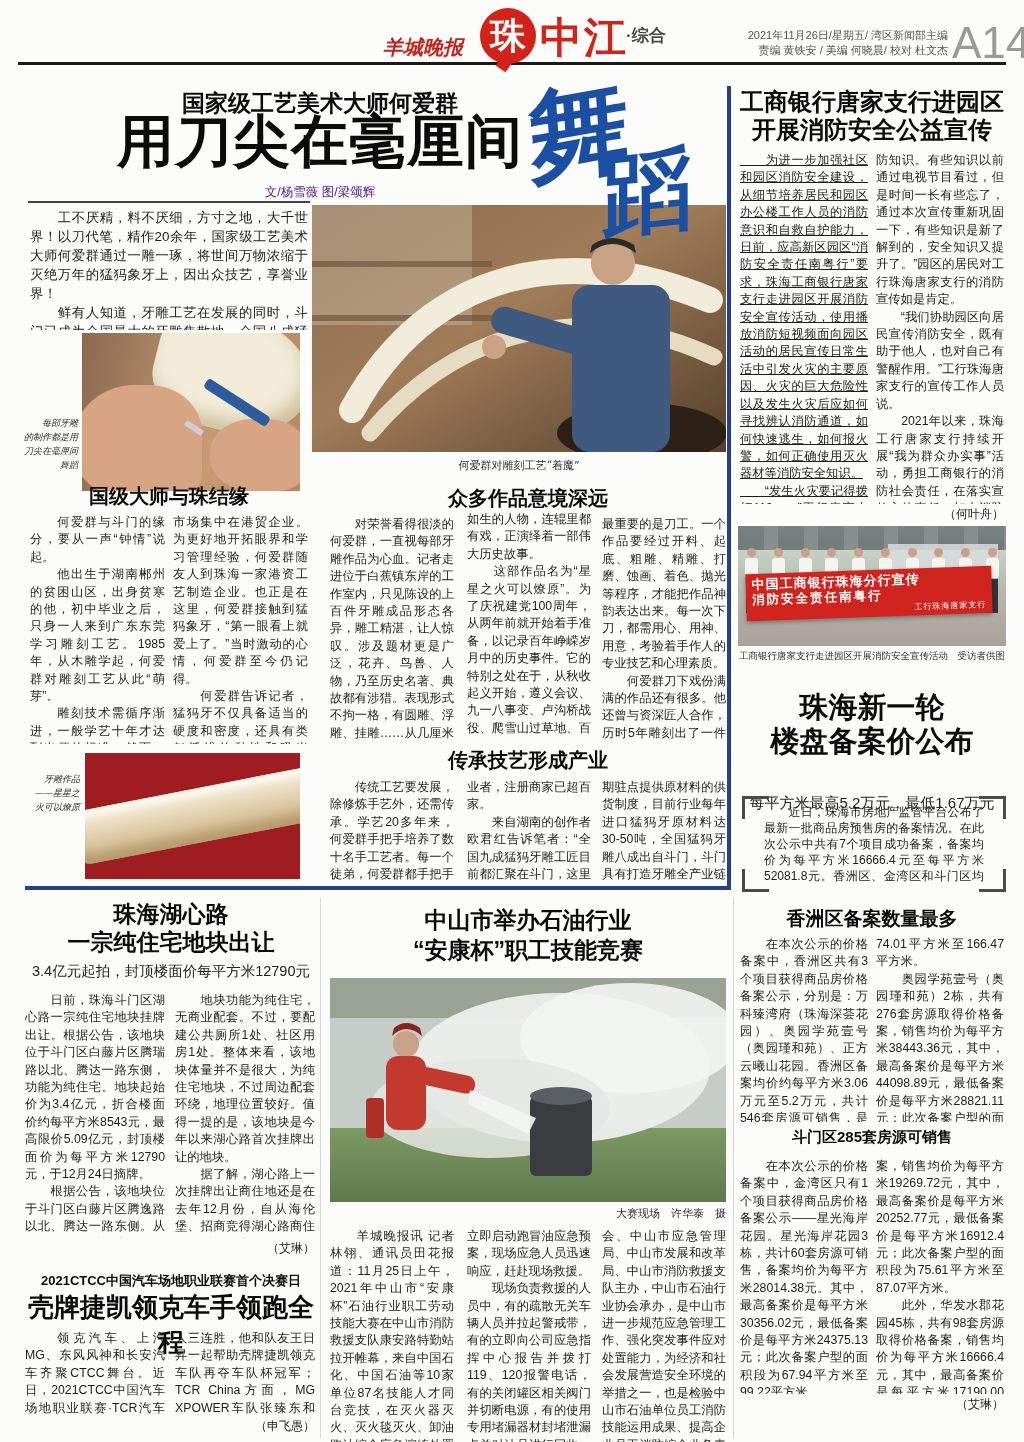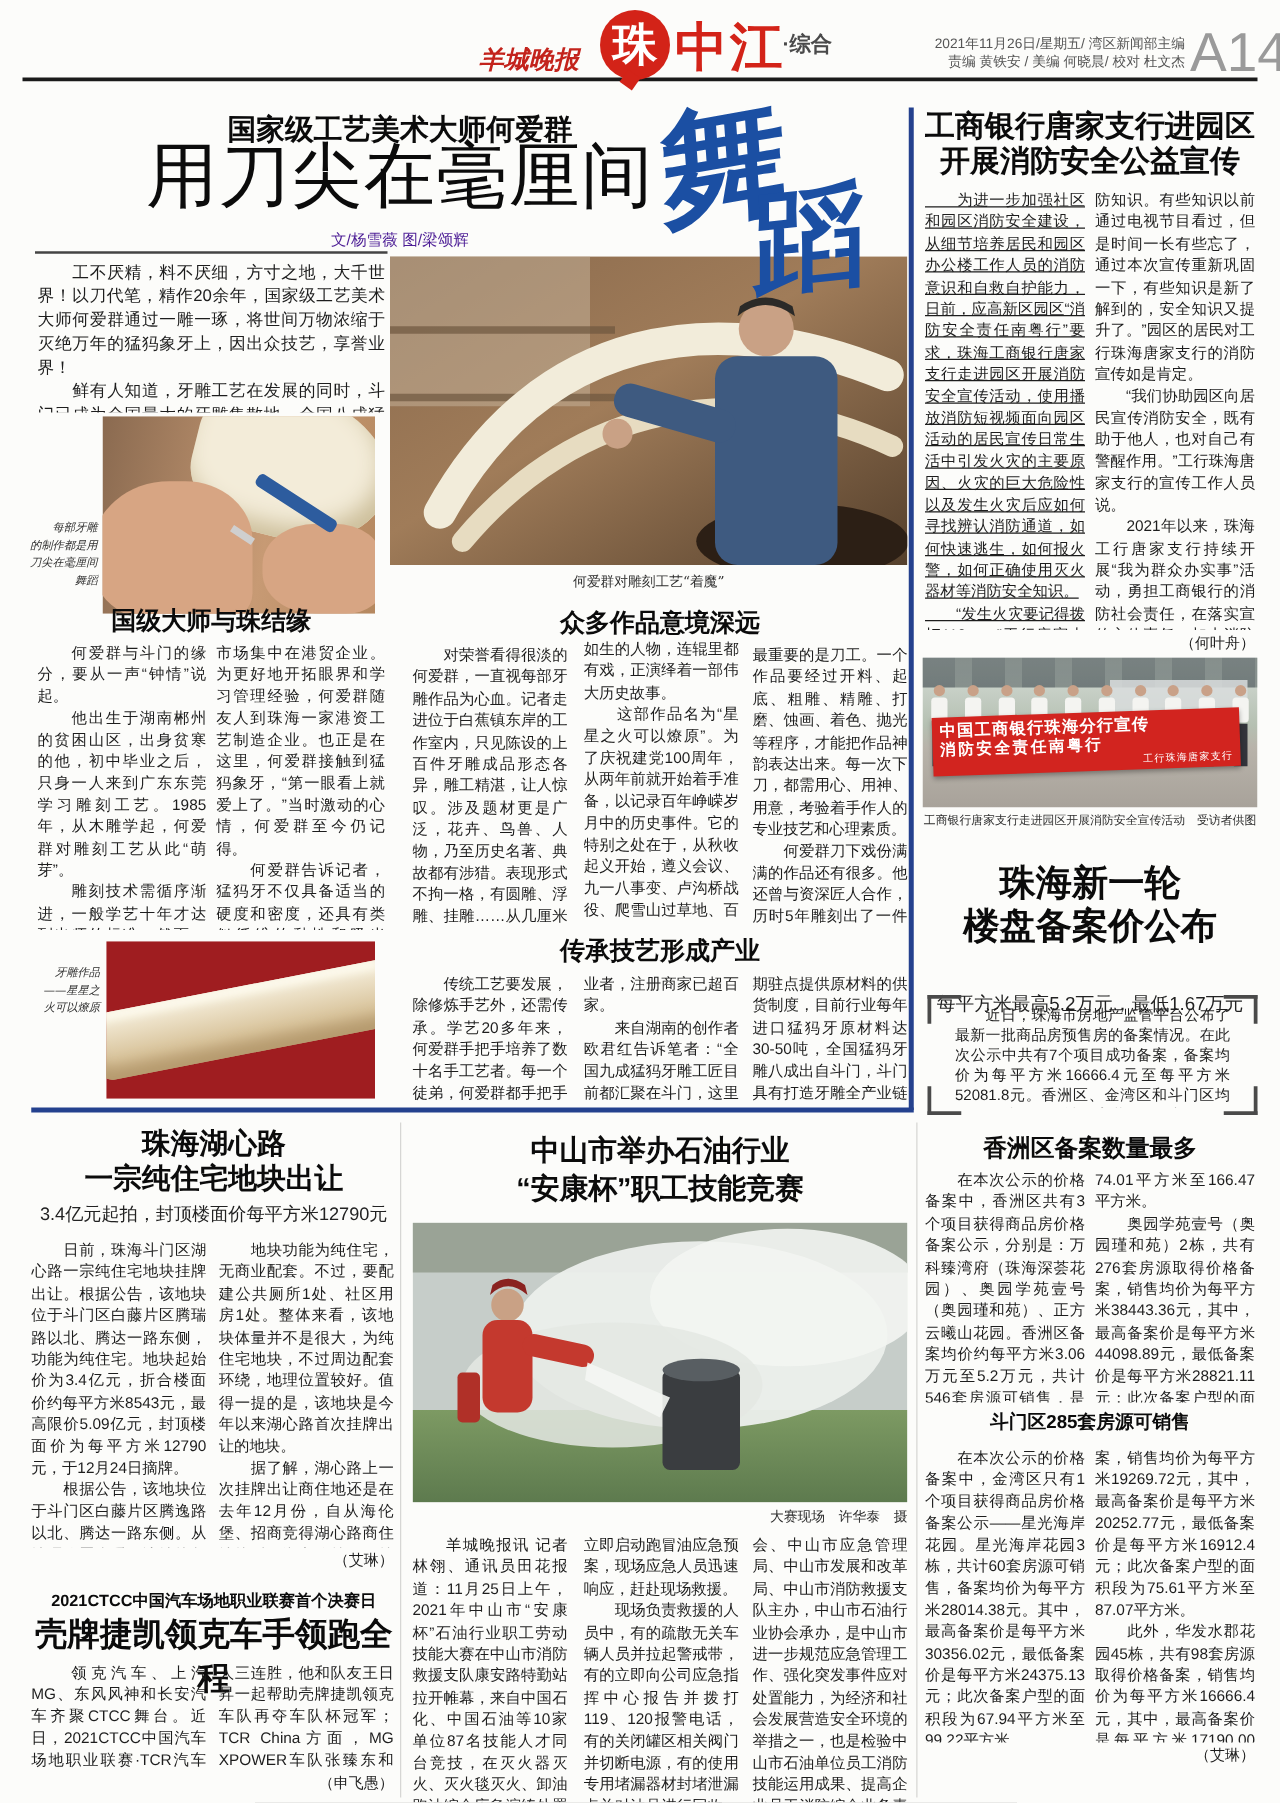--- a/index.html
+++ b/index.html
@@ -71,21 +71,21 @@
   <div class="abs" style="left:700px;top:28px;width:248px;font-size:11px;color:#555;text-align:right;line-height:15px;">
     <div>2021年11月26日/星期五/ 湾区新闻部主编</div>
     <div>责编 黄铁安 / 美编 何晓晨/ 校对 杜文杰</div>
   </div>
   <div class="abs" style="left:952px;top:18px;font-size:44px;color:#9a9a9a;">A14</div>
 
   <div class="bluerule" style="left:727px;top:86px;width:4px;height:802px;"></div>
   <div class="bluerule" style="left:25px;top:886px;width:706px;height:4px;"></div>
 
   <div class="headline" style="left:100px;top:88px;width:440px;font-size:23px;">国家级工艺美术大师何爱群</div>
-  <div class="headline" style="left:96px;top:110px;width:448px;font-size:57px;letter-spacing:1px;font-weight:400;line-height:62px;">用刀尖在毫厘间</div>
+  <div class="headline" style="left:96px;top:110px;width:448px;font-size:57px;letter-spacing:1px;font-weight:700;line-height:62px;">用刀尖在毫厘间</div>
   <div class="callig" style="left:528px;top:80px;font-size:102px;z-index:6;">舞</div>
   <div class="callig" style="left:602px;top:146px;font-size:90px;z-index:6;transform:rotate(-6deg) skewX(-6deg);">蹈</div>
   <div class="abs" style="left:100px;top:184px;width:440px;text-align:center;font-size:12.5px;color:#4c1d95;">文/杨雪薇 图/梁颂辉</div>
 
   <div class="rule" style="left:28px;top:201px;width:282px;height:2px;background:#444;"></div>
   <div class="col" style="left:30px;top:208px;width:278px;height:122px;font-size:13.4px;line-height:19px;">　　工不厌精，料不厌细，方寸之地，大千世界！以刀代笔，精作20余年，国家级工艺美术大师何爱群通过一雕一琢，将世间万物浓缩于灭绝万年的猛犸象牙上，因出众技艺，享誉业界！
 　　鲜有人知道，牙雕工艺在发展的同时，斗门已成为全国最大的牙雕集散地。全国八成猛犸牙雕，出自斗门。每部让人惊叹的作品背后，故事同样精彩！</div>
 
   <div class="photo" style="left:82px;top:333px;width:218px;height:158px;">
     <div class="hands-bg">

